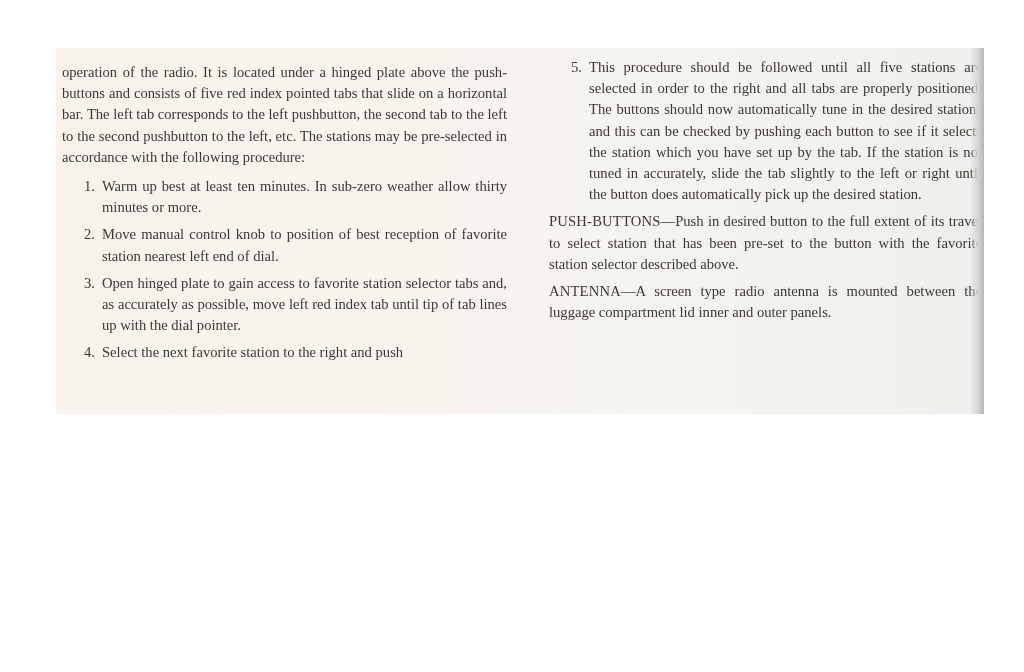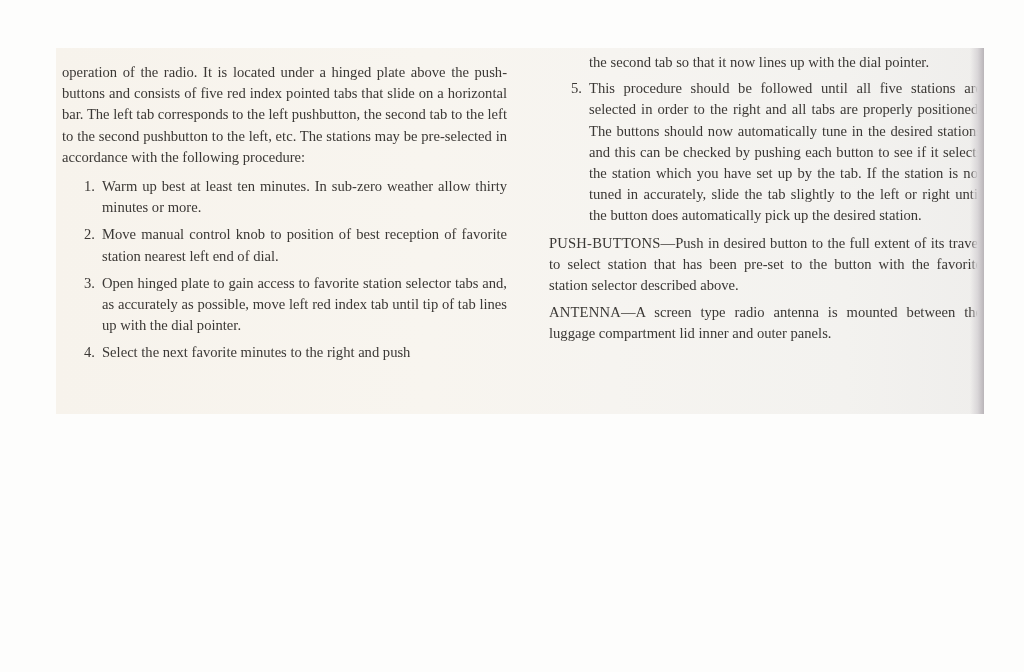--- a/index.html
+++ b/index.html
@@ -102,26 +102,25 @@
       <div class="list-item">
         <span class="num">2.</span>
         <span class="txt">Move manual control knob to position of best reception of favorite station nearest left end of dial.</span>
       </div>
       <div class="list-item">
         <span class="num">3.</span>
         <span class="txt">Open hinged plate to gain access to favorite station selector tabs and, as accurately as possible, move left red index tab until tip of tab lines up with the dial pointer.</span>
       </div>
       <div class="list-item">
         <span class="num">4.</span>
-        <span class="txt">Select the next favorite minutes to the right and push</span>
+        <span class="txt">Select the next favorite station to the right and push</span>
       </div>
     </div>
 
     <div class="col col-right">
-      <p class="continuation">the second tab so that it now lines up with the dial pointer.</p>
 
       <div class="list-item">
         <span class="num">5.</span>
         <span class="txt">This procedure should be followed until all five stations are selected in order to the right and all tabs are properly positioned. The buttons should now automatically tune in the desired stations and this can be checked by pushing each button to see if it selects the station which you have set up by the tab. If the station is not tuned in accurately, slide the tab slightly to the left or right until the button does automatically pick up the desired station.</span>
       </div>
 
       <p class="section">
         <span class="heading">PUSH-BUTTONS</span><span>—</span><span>Push in desired button to the full extent of its travel to select station that has been pre-set to the button with the favorite station selector described above.</span>
       </p>
 

